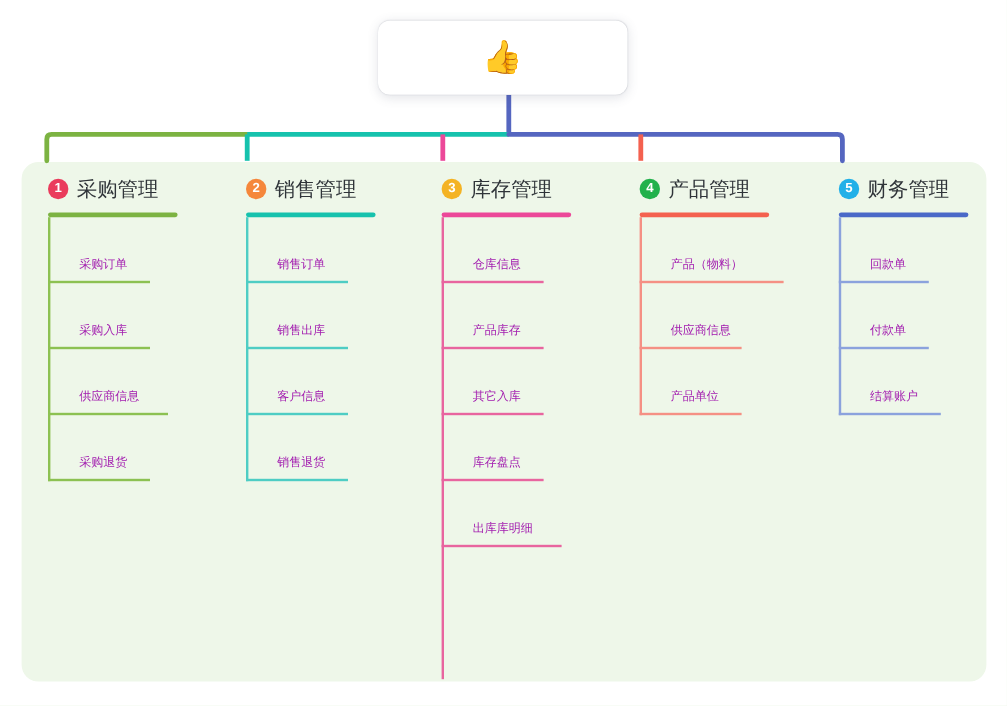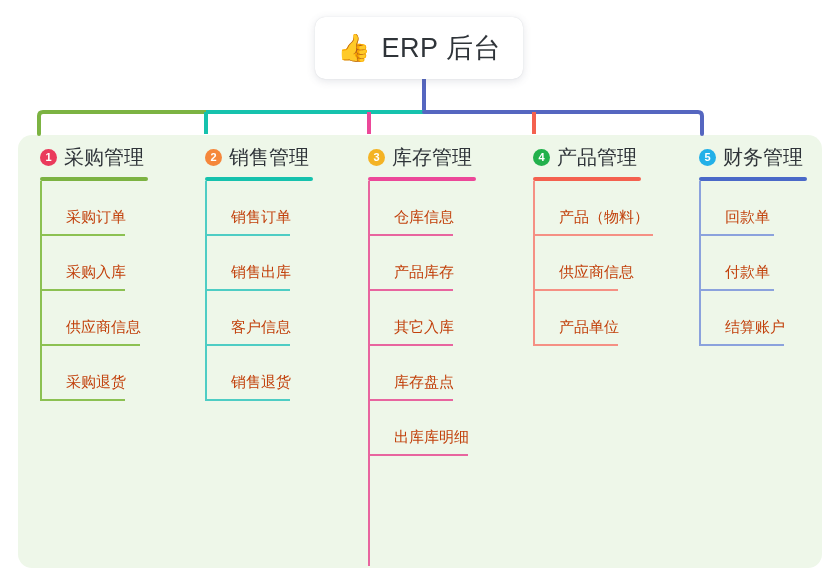--- a/index.html
+++ b/index.html
@@ -46,32 +46,32 @@
   
   .col{position:absolute;top:144px;z-index:5;}
 
   .col-head{display:flex;align-items:center;gap:7px;height:26px;}
   .badge{
     width:17px;height:17px;border-radius:50%;
     color:#fff;font-size:11px;line-height:17px;
     text-align:center;font-weight:bold;
     flex:0 0 auto;
   }
-  .col-title{font-size:20px;color:#2f3439;white-space:nowrap;}
+  .col-title{font-size:17px;color:#2f3439;white-space:nowrap;}
   .col-rule{height:4px;border-radius:2px;margin-top:7px;}
 
   .items{position:relative;margin-top:0;}
   .spine{position:absolute;left:0;top:0;width:2px;}
   .item{
     position:relative;
     height:55px;
   }
   .item-label{
     position:absolute;left:26px;bottom:9px;
-    font-size:15px;color:#c2410c;white-space:nowrap;
+    font-size:10px;color:#a21caf;white-space:nowrap;
   }
   .item-rule{
     position:absolute;left:0;bottom:0;height:2px;
   }
 </style>
 </head>
 <body>
 
 <div id="canvas">
 
@@ -83,21 +83,20 @@
       <line x1="206" y1="112" x2="424" y2="112" stroke="#16c2ad" stroke-width="4"></line>
       <path d="M 424 112 L 698 112 Q 702 112 702 116 L 702 134" fill="none" stroke="#5566c0" stroke-width="4" stroke-linejoin="round" stroke-linecap="round"></path>
       <line x1="206" y1="112" x2="206" y2="134" stroke="#16c2ad" stroke-width="4"></line>
       <line x1="369" y1="112" x2="369" y2="134" stroke="#ec4899" stroke-width="4"></line>
       <line x1="534" y1="112" x2="534" y2="134" stroke="#f4614f" stroke-width="4"></line>
     </svg>
 
   <div class="title-card">
     <div class="title-inner">
       <span class="title-emoji">👍</span>
-      <span class="title-text">ERP 后台</span>
     </div>
   </div>
 
   <div id="columns">
       <div class="col" style="left: 40px;">
         <div class="col-head">
           <span class="badge" style="background: rgb(234, 59, 92);">1</span>
           <span class="col-title">采购管理</span>
         </div>
         <div class="col-rule" style="width: 108px; background: rgb(124, 179, 66);"></div>

